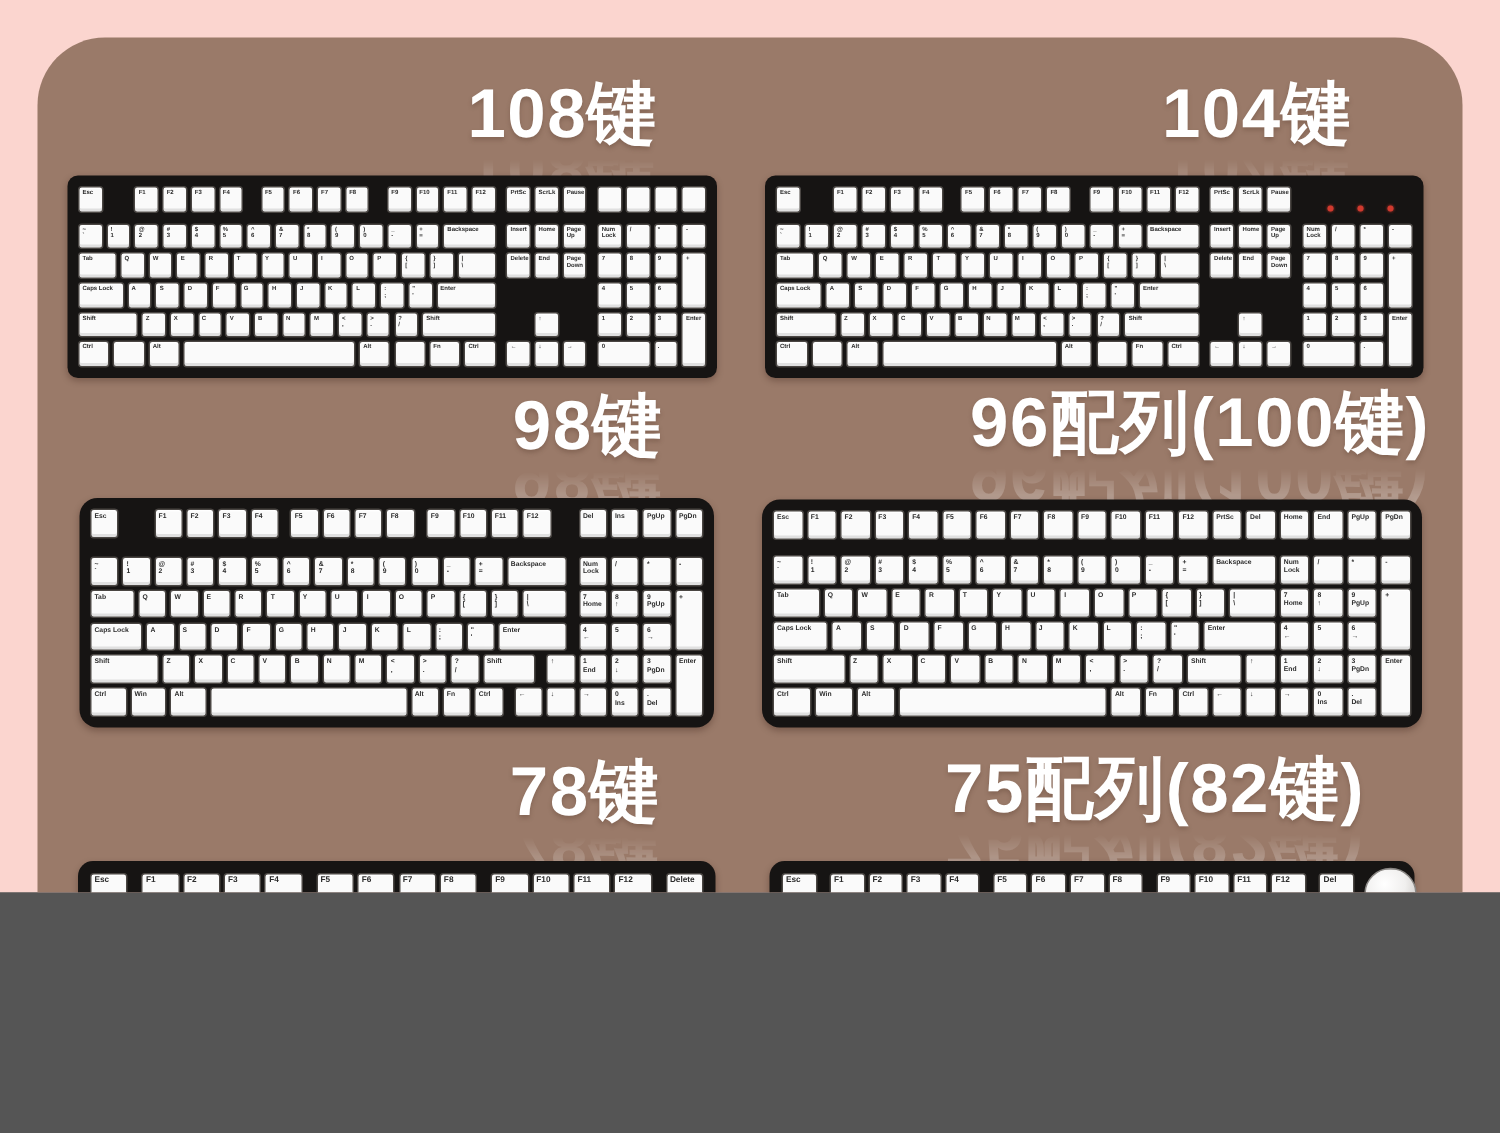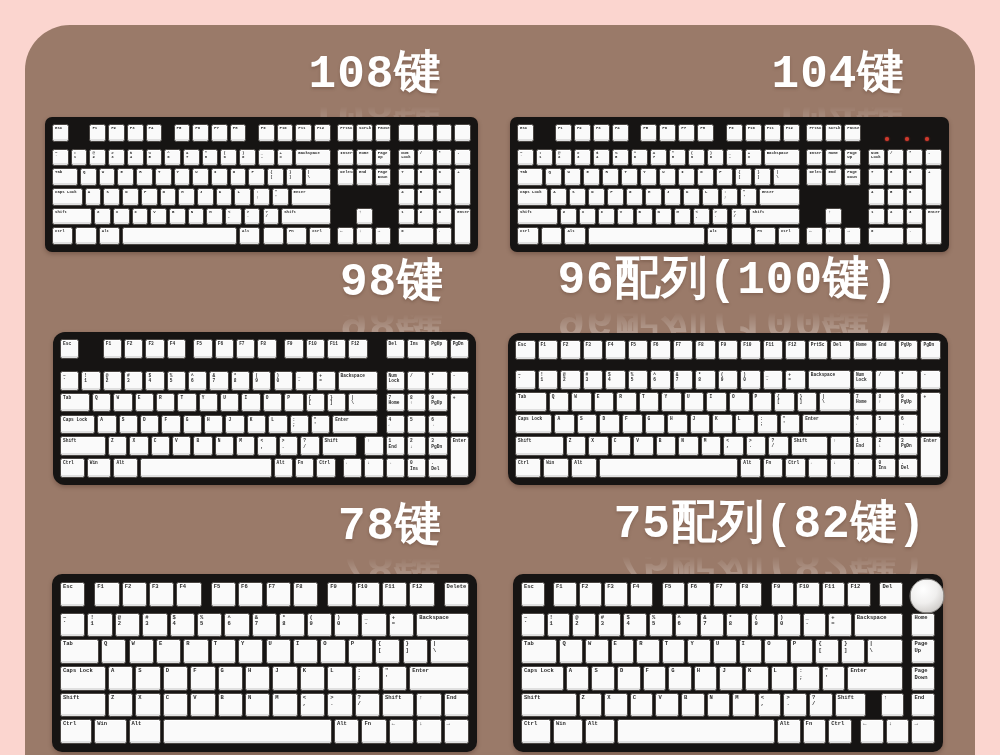--- a/index.html
+++ b/index.html
@@ -1,19 +1,19 @@
 <!DOCTYPE html>
 <html style="--bg-outer: #fbd5cf; --bg-panel: #9a7a69; --kb-case: #161413; --key-bg: #fafafa; --key-label: #2b2b2b; --led: #d03a2e; --title: #ffffff;"><head>
 <meta charset="utf-8">
 <style>
   * { margin:0; padding:0; box-sizing:border-box; }
   html,body { background:#555; }
   .canvas{
-    position:relative; width:1000px; height:755px; overflow:hidden;
-    background:var(--bg-outer); font-family:Liberation Mono, monospace;
+    position:relative; width:1000px; height:595px; overflow:hidden;
+    background:var(--bg-outer); font-family:Liberation Sans, sans-serif;
   }
   .panel{
     position:absolute; left:25px; top:25px; width:950px; height:730px;
     background:var(--bg-panel); border-radius:45px 45px 0 0;
   }
   
   .sec-title{
     position:absolute; transform:translateX(-50%);
     text-align:center; line-height:1; font-weight:bold; color:#fff;
     white-space:nowrap;
@@ -61,21 +61,21 @@
     <span class="refl">108键</span>
   </div>
   <div class="sec-title" id="t-104" style="left:838px; top:52px;">
     <span class="main">104键</span>
     <span class="refl">104键</span>
   </div>
   <div class="sec-title" id="t-98" style="left:392px; top:260px;">
     <span class="main">98键</span>
     <span class="refl">98键</span>
   </div>
-  <div class="sec-title" id="t-96" style="left:728px; top:258px;">
+  <div class="sec-title" id="t-96" style="left:800px; top:258px;">
     <span class="main">96配列(100键)</span>
     <span class="refl">96配列(100键)</span>
   </div>
   <div class="sec-title" id="t-78" style="left:390px; top:504px;">
     <span class="main">78键</span>
     <span class="refl">78键</span>
   </div>
   <div class="sec-title" id="t-75" style="left:770px; top:502px;">
     <span class="main">75配列(82键)</span>
     <span class="refl">75配列(82键)</span>

